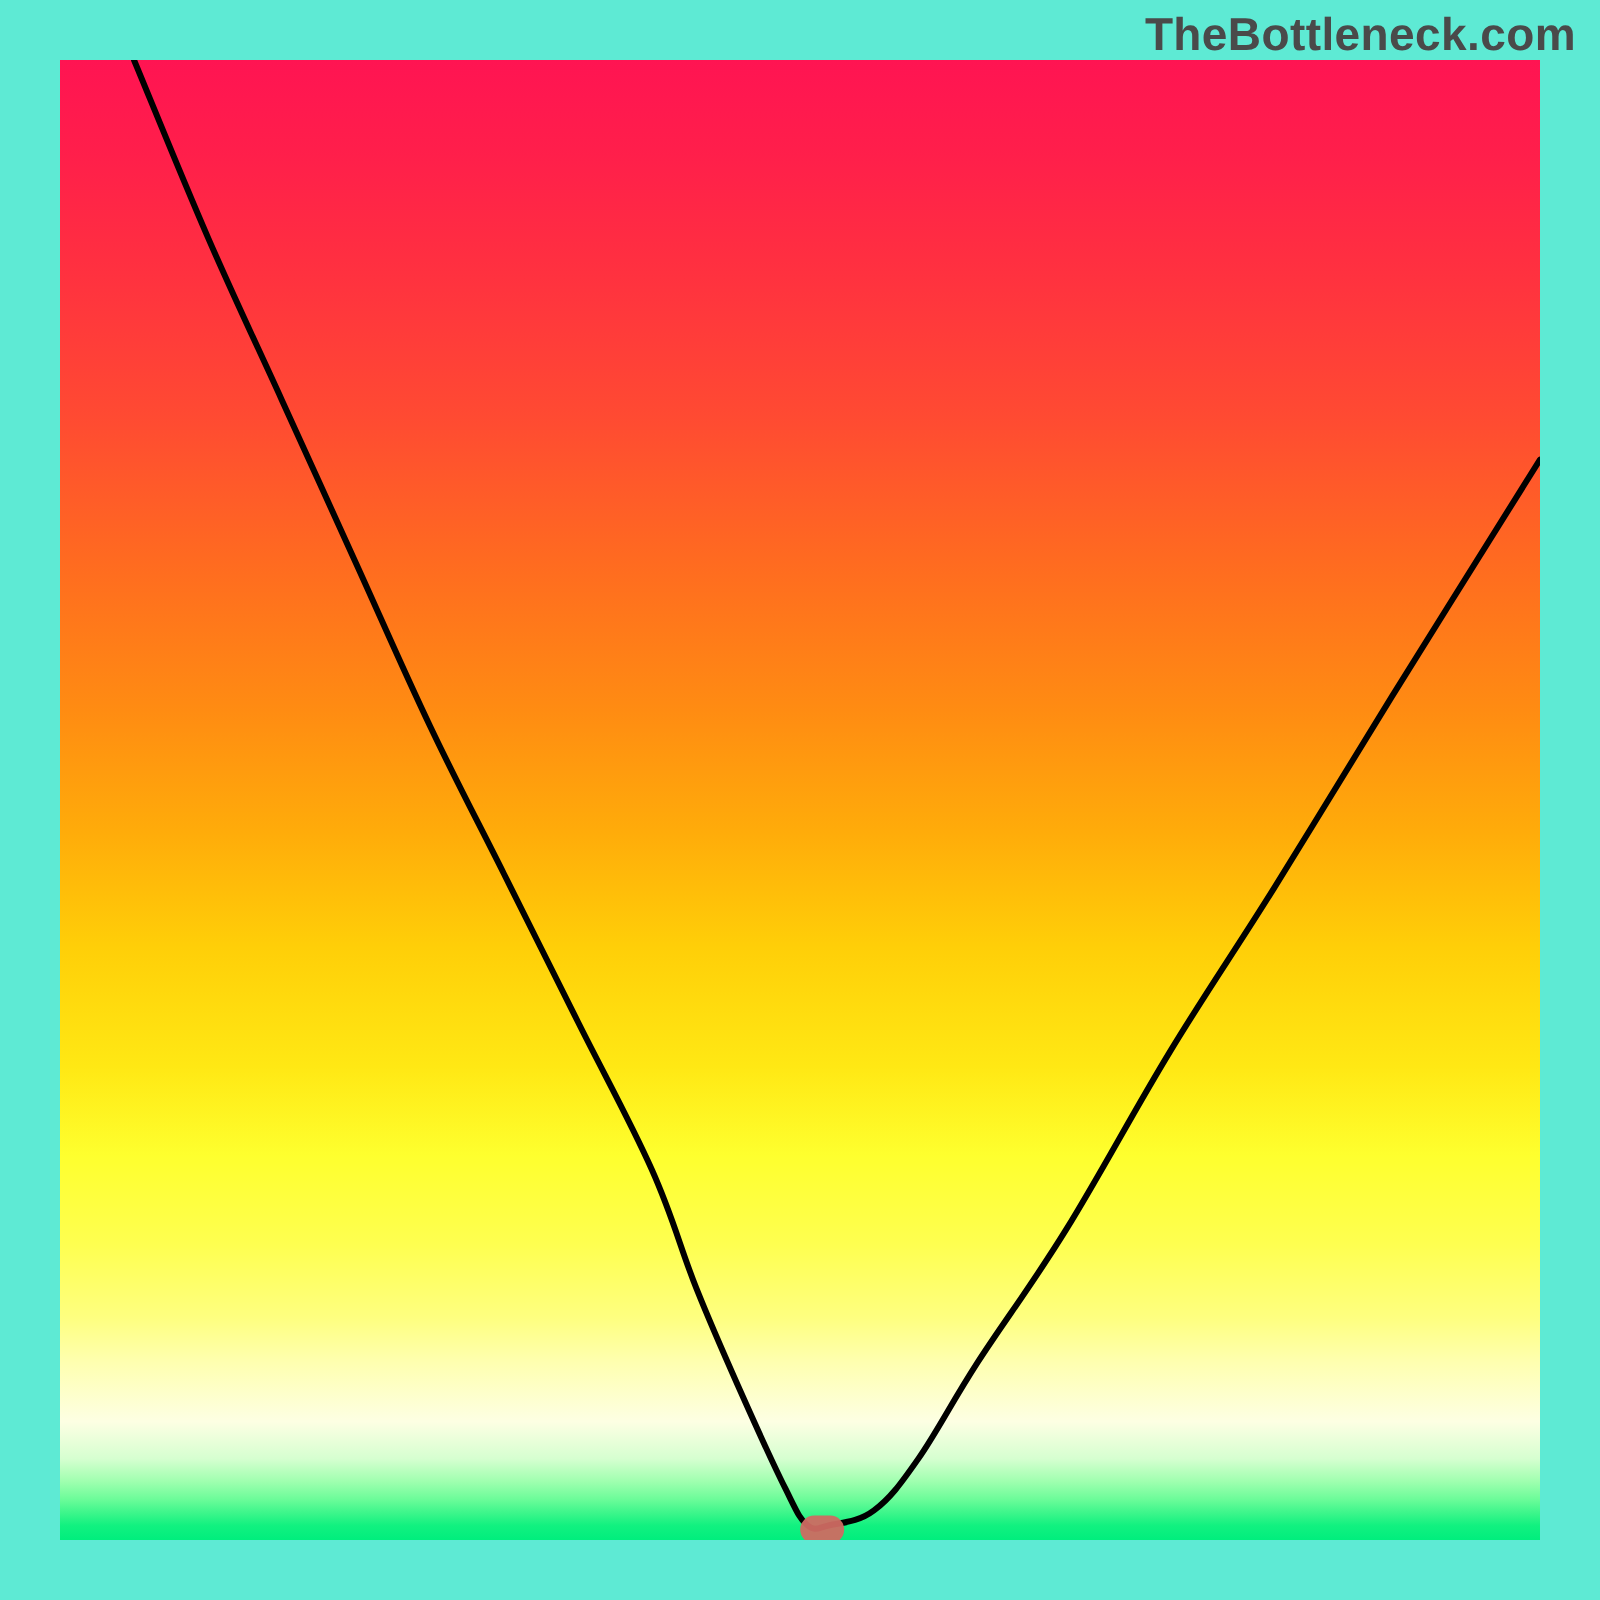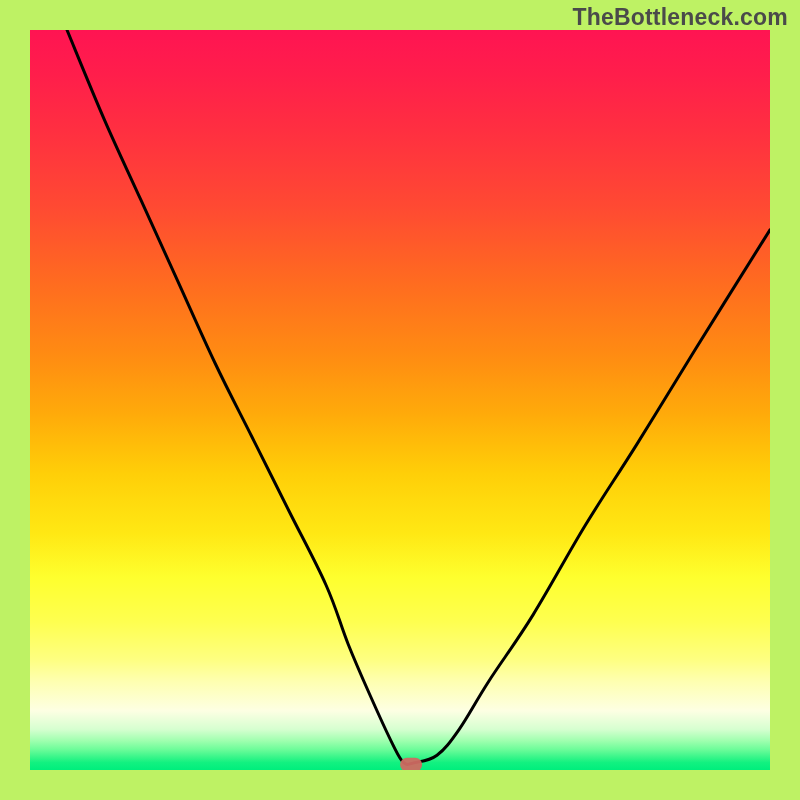--- a/index.html
+++ b/index.html
@@ -8,21 +8,21 @@
     width: 800px;
     height: 800px;
     background: #000;
     overflow: hidden;
     font-family: Arial, Helvetica, sans-serif;
   }
   .frame {
     position: relative;
     width: 800px;
     height: 800px;
-    background: #bef264;
+    background: #5eead4;
   }
   .watermark {
     position: absolute;
     top: 4px;
     right: 12px;
     color: #4a4a4a;
     font-size: 23px;
     font-weight: 600;
     letter-spacing: 0.2px;
     z-index: 10;

